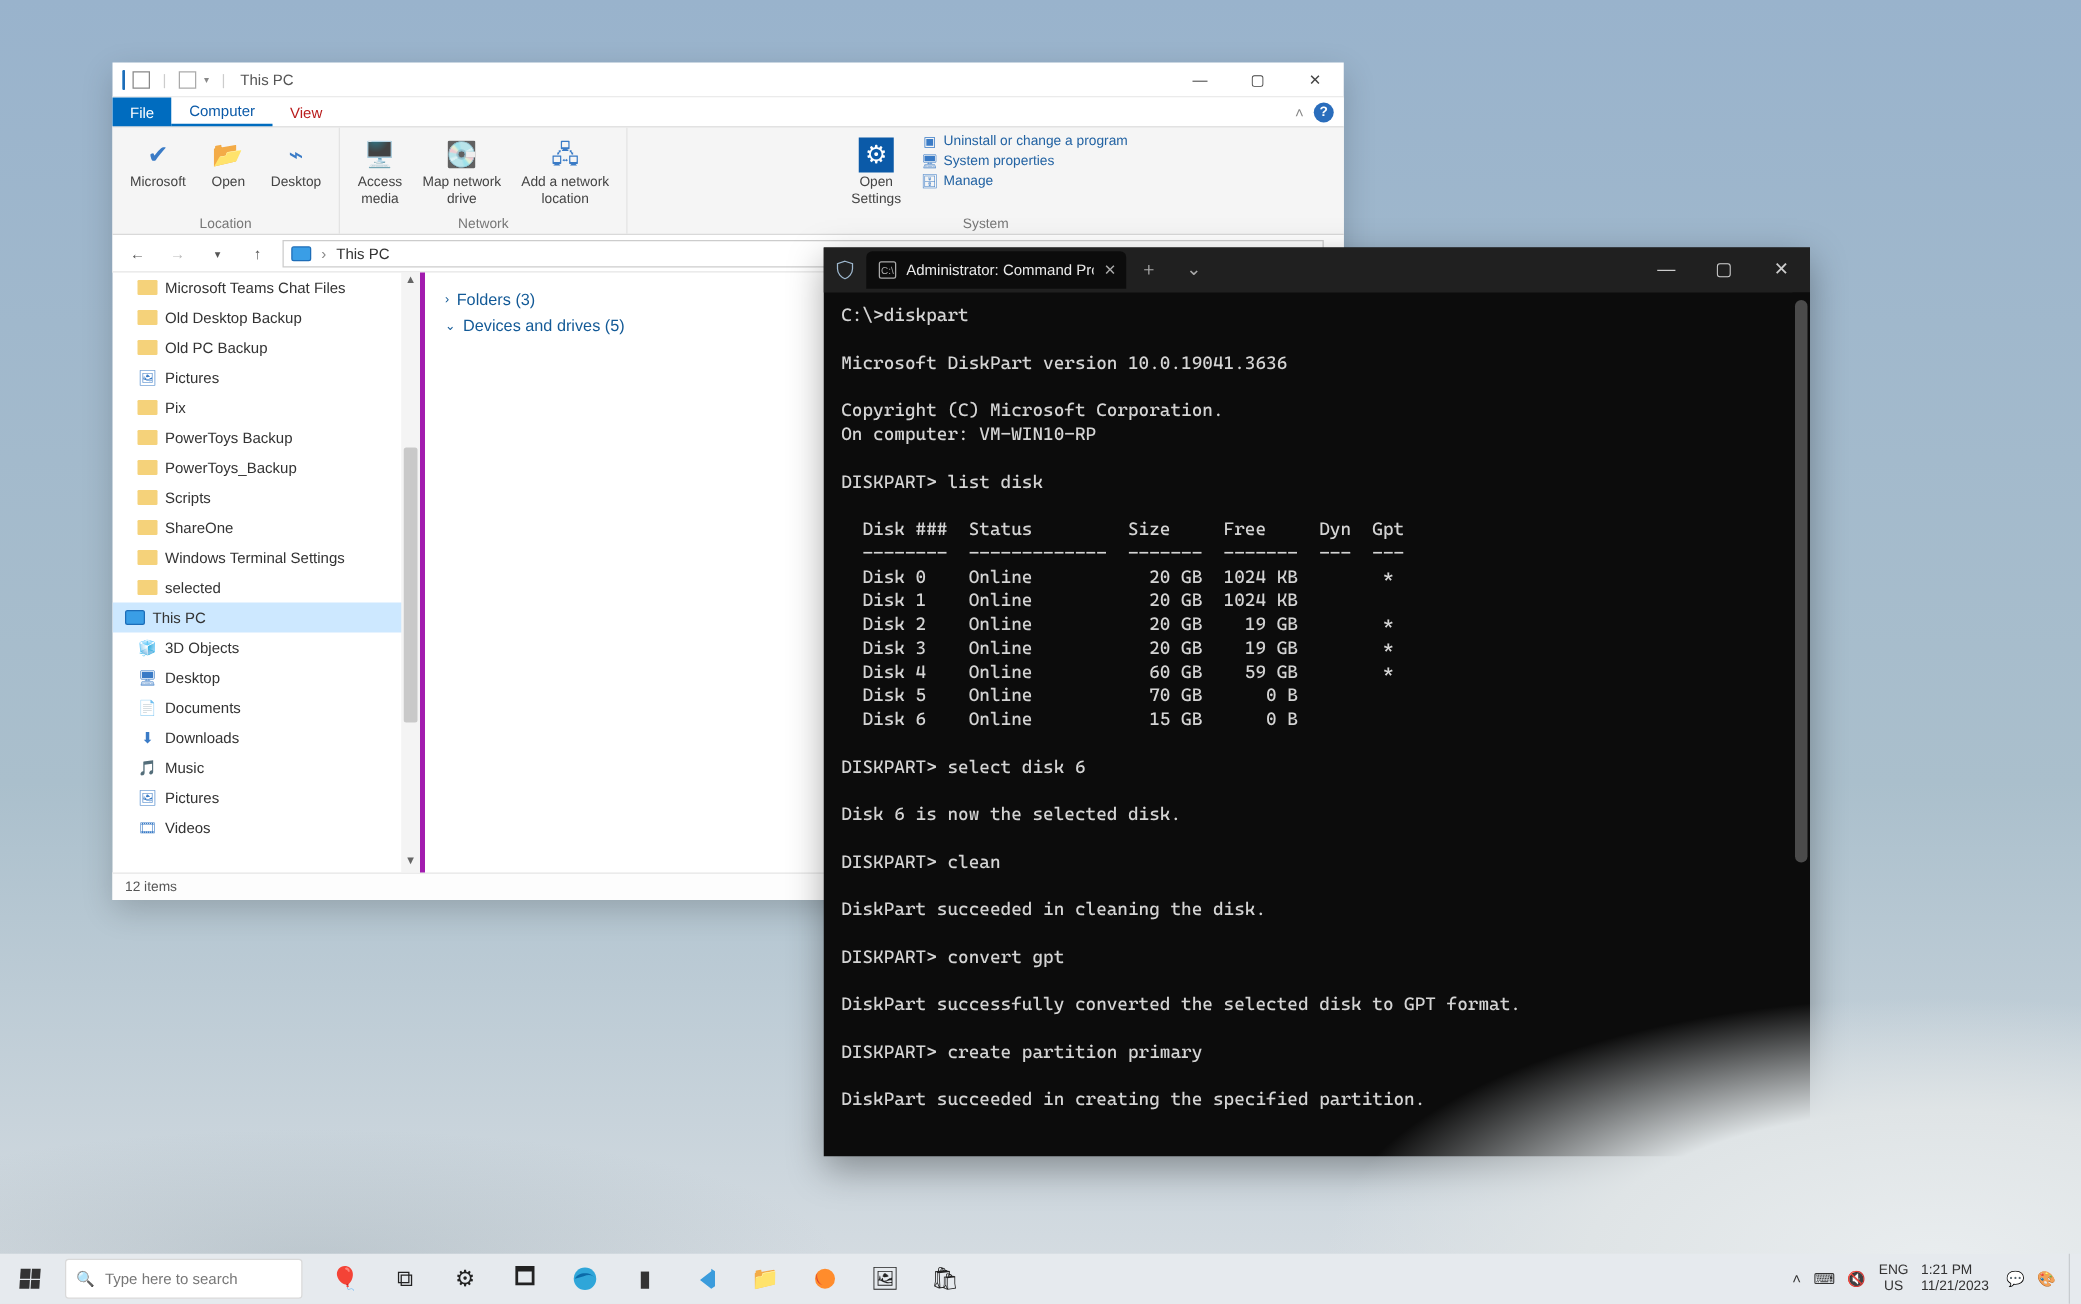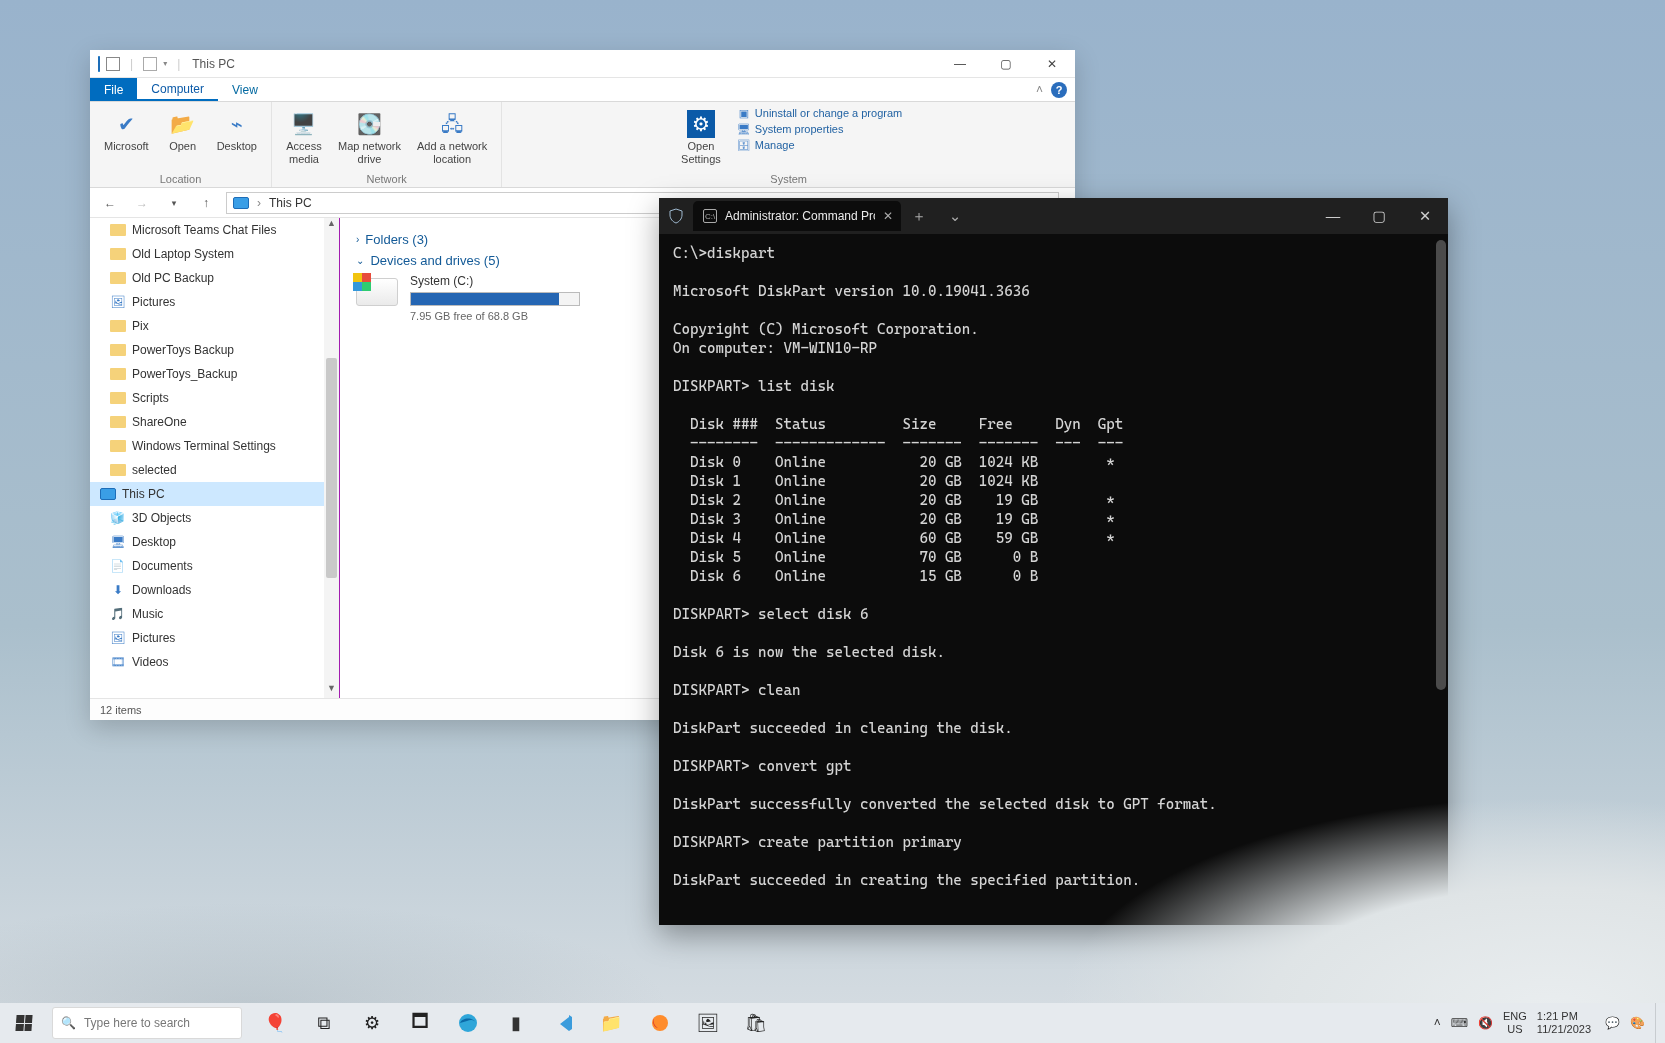--- a/index.html
+++ b/index.html
@@ -62,21 +62,21 @@
   .menubar {
     height: 24px;
     display: flex; align-items: center;
     background: #fff;
     border-bottom: 1px solid #d9d9d9;
     font-size: 12px;
     position: relative;
   }
   .menubar .tab {
     padding: 0 14px; height: 100%; display: flex; align-items: center;
-    color: #0369a1;
+    color: #b91c1c;
   }
   .menubar .tab.file {
     background: #006cbf; color: #fff;
   }
   .menubar .tab.active {
     color: #0b5aa8;
     border-bottom: 2px solid #006cbf;
   }
   .menubar .help-area {
     position: absolute; right: 8px;
@@ -157,21 +157,21 @@
     background: #3a9ee6; border: 1px solid #1d6db8; border-radius: 2px;
   }
 
   .explorer-body {
     display: flex;
     height: calc(100% - 28px - 24px - 86px - 30px - 22px);
   }
   .tree {
     width: 250px;
     min-width: 250px;
-    border-right: 1px solid #a21caf;
+    border-right: 4px solid #a21caf;
     overflow: hidden;
     position: relative;
   }
   .tree-scroll {
     width: 100%; height: 100%; overflow-y: hidden;
   }
   .tree-item {
     display: flex; align-items: center;
     height: 24px; padding-left: 20px;
     gap: 6px;
@@ -470,21 +470,21 @@
   <div class="explorer-body">
 
     <div class="tree">
       <div class="tree-scroll" id="tree-scroll">
           <div class="tree-item">
             <span class="tree-icon folder"></span>
             <span>Microsoft Teams Chat Files</span>
           </div>
           <div class="tree-item">
             <span class="tree-icon folder"></span>
-            <span>Old Laptop System</span>
+            <span>Old Desktop Backup</span>
           </div>
           <div class="tree-item">
             <span class="tree-icon folder"></span>
             <span>Old PC Backup</span>
           </div>
           <div class="tree-item">
             <span class="tree-icon node">🖼</span>
             <span>Pictures</span>
           </div>
           <div class="tree-item">
@@ -560,30 +560,20 @@
     <div class="content">
       <div class="group-header">
         <span class="chevron">›</span>
         <span>Folders (3)</span>
       </div>
       <div class="group-header">
         <span class="chevron">⌄</span>
         <span>Devices and drives (5)</span>
       </div>
       <div id="drives">
-          <div class="drive">
-            <div class="drive-ico system"></div>
-            <div class="drive-info">
-              <div class="drive-name">System (C:)</div>
-              <div class="progress">
-                <div class="fill" style="width:88%"></div>
-              </div>
-              <div class="drive-free">7.95 GB free of 68.8 GB</div>
-            </div>
-          </div>
         </div>
     </div>
   </div>
 
   <div class="statusbar">
     <span>12 items</span>
   </div>
 </div>
 
 <div class="terminal">

